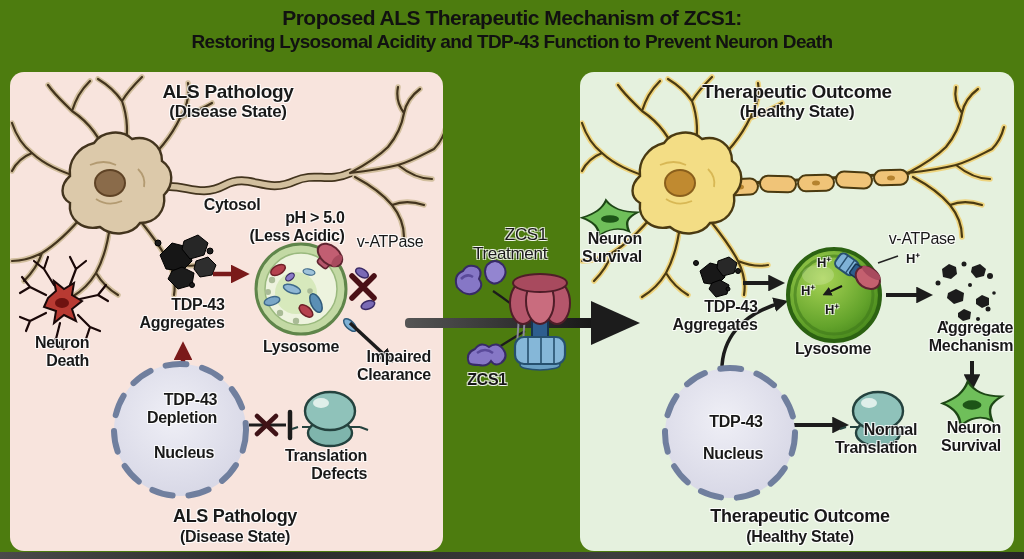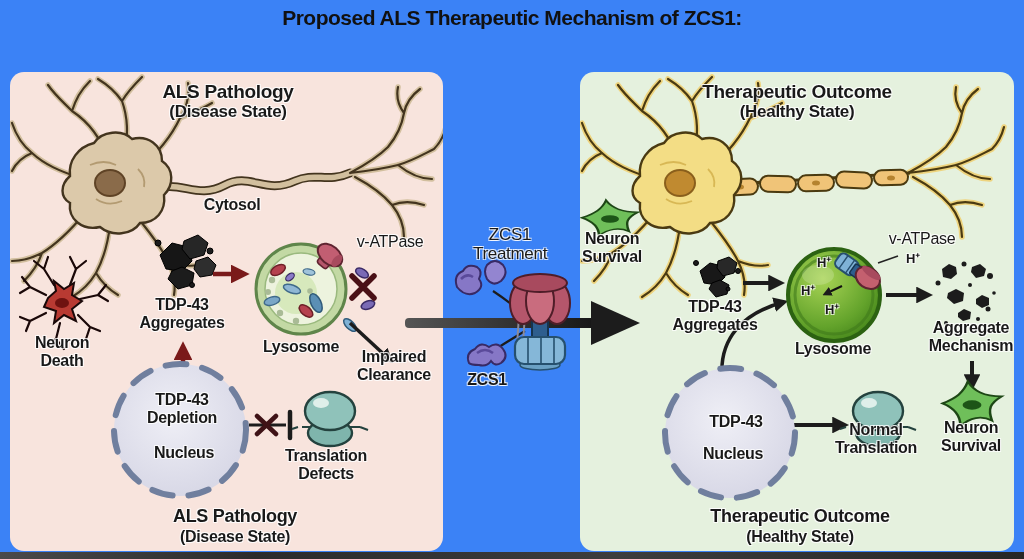--- a/index.html
+++ b/index.html
@@ -1,23 +1,23 @@
 <!DOCTYPE html>
 <html><head>
 <meta charset="utf-8">
 <style>
   html,body{margin:0;padding:0;}
-  #stage{position:relative;width:1024px;height:559px;background:#3b82f6;overflow:hidden;
+  #stage{position:relative;width:1024px;height:559px;background:#4d7c0f;overflow:hidden;
          font-family:"Liberation Sans",sans-serif;}
   .panel{position:absolute;top:72px;height:479px;border-radius:14px;z-index:1;}
   #panel-left{left:10px;width:433px;background:#f8e4dd;}
   #panel-right{left:580px;width:434px;background:#e5f1de;}
   svg.art{position:absolute;z-index:2;}
   #mid-art{z-index:3;}
-  .lbl{position:absolute;transform:translateX(-50%);text-align:center;white-space:pre-line;
+  .lbl{position:absolute;transform:translateX(-50%);text-align:right;white-space:pre-line;
        font-size:16px;line-height:1.13;color:#191919;font-weight:600;letter-spacing:-0.3px;z-index:4;
        text-shadow:-1px -1px 0 rgba(255,255,255,.75),1px -1px 0 rgba(255,255,255,.75),
                    -1px 1px 0 rgba(255,255,255,.75),1px 1px 0 rgba(255,255,255,.75);}
   .hdr{font-weight:800;font-size:19px;}
   .subhdr{font-size:17px;font-weight:700;}
   .cap{font-weight:800;font-size:18px;}
   .capsub{font-size:16px;font-weight:700;}
   .boldlbl{font-weight:400;}
   .hplus{font-size:13px;font-weight:800;letter-spacing:0;}
   .title{position:absolute;left:512px;transform:translateX(-50%);text-align:center;color:#111;
@@ -30,20 +30,21 @@
   .den-o{fill:none;stroke:#43341e;stroke-width:2.2;stroke-linecap:round;}
   .den-uy{fill:none;stroke:#eed47e;stroke-width:5.5;stroke-linecap:round;}
   .den-oy{fill:none;stroke:#4a3a12;stroke-width:2.2;stroke-linecap:round;}
 </style>
 </head>
 <body>
 
 <div id="stage">
 
   <div class="title title1">Proposed ALS Therapeutic Mechanism of ZCS1:</div>
+  <div class="title title2">Restoring Lysosomal Acidity and TDP-43 Function to Prevent Neuron Death</div>
 
   <div class="panel" id="panel-left"></div>
   <div class="panel" id="panel-right"></div>
 
   <svg class="art" style="left:10px;top:73px" width="433" height="479" viewBox="0 0 433 479">
     <defs>
       <marker id="abL" viewBox="0 0 10 10" refX="7" refY="5" markerWidth="4.2" markerHeight="4.2" orient="auto">
         <path d="M0,0 L10,5 L0,10 z" fill="#1c1c1c"></path>
         </marker>
       <marker id="arL" viewBox="0 0 10 10" refX="7" refY="5" markerWidth="4.2" markerHeight="4.2" orient="auto">
@@ -271,20 +272,22 @@
       <ellipse cx="128" cy="108" rx="13" ry="21" fill="#b5566b" stroke="#4f1d28" stroke-width="2"></ellipse>
       <ellipse cx="162" cy="108" rx="13" ry="21" fill="#b5566b" stroke="#4f1d28" stroke-width="2"></ellipse>
       <ellipse cx="145" cy="106" rx="14" ry="23" fill="#c96c7e" stroke="#4f1d28" stroke-width="2"></ellipse>
       <ellipse cx="145" cy="88" rx="27" ry="9" fill="#a84a5e" stroke="#4f1d28" stroke-width="2"></ellipse>
     </g>
   </svg>
 
   <div class="lbl hdr" style="left:228px;top:81px">ALS Pathology</div>
   <div class="lbl subhdr" style="left:228px;top:102px">(Disease State)</div>
   <div class="lbl" style="left:232px;top:196px">Cytosol</div>
+  <div class="lbl" style="left:297px;top:209px">pH &gt; 5.0
+(Less Acidic)</div>
   <div class="lbl boldlbl" style="left:390px;top:233px">v-ATPase</div>
   <div class="lbl" style="left:301px;top:338px">Lysosome</div>
   <div class="lbl" style="left:394px;top:348px">Impaired
 Clearance</div>
   <div class="lbl" style="left:182px;top:296px">TDP-43
 Aggregates</div>
   <div class="lbl" style="left:62px;top:334px">Neuron
 Death</div>
   <div class="lbl" style="left:182px;top:391px">TDP-43
 Depletion</div>

